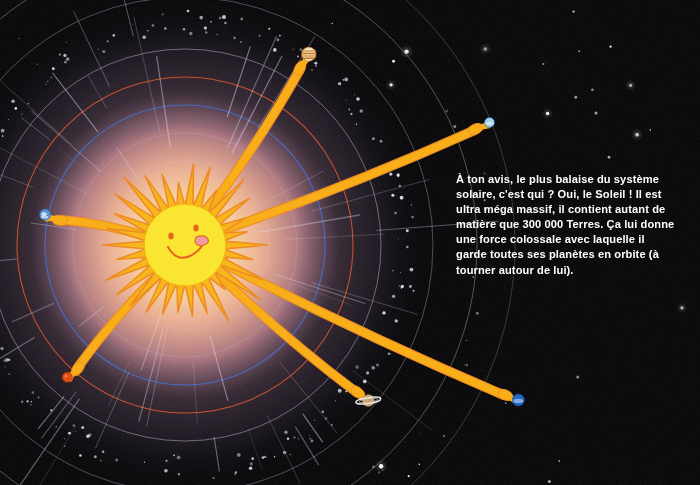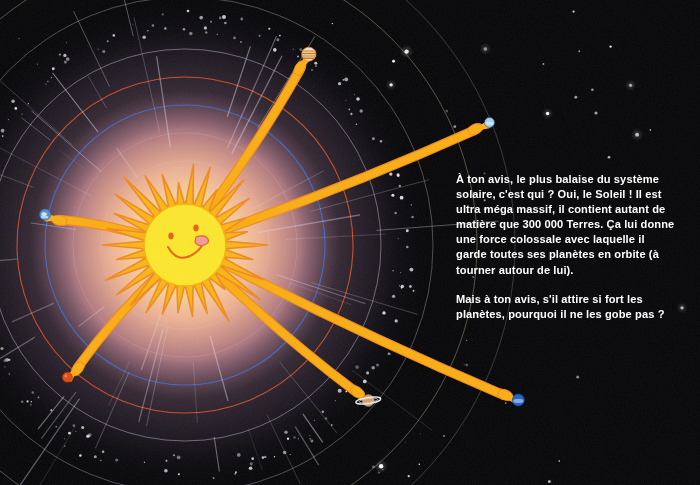--- a/index.html
+++ b/index.html
@@ -473,16 +473,15 @@
       <ellipse cx="196" cy="228" rx="2.7" ry="3.4" fill="#E8621B"></ellipse>
       <path d="M168 247 q10 18 27 6 q7 -5 9 -12" fill="none" stroke="#E8621B" stroke-width="2.1" stroke-linecap="round"></path>
       <path d="M196 237 q9 -3 12 2 q2 4 -4 6 q-6 2 -9 -3 z" fill="#F29AA0" stroke="#E8621B" stroke-width="1.2" stroke-linejoin="round"></path>
     </g>
 
     <rect x="0" y="0" width="700" height="485" filter="url(#grain)" opacity="0.55" fill="#777"></rect>
   </svg>
 
   <div id="text-panel">
     <p class="para">À ton avis, le plus balaise du système solaire, c'est qui ? Oui, le Soleil ! Il est ultra méga massif, il contient autant de matière que 300 000 Terres. Ça lui donne une force colossale avec laquelle il garde toutes ses planètes en orbite (à tourner autour de lui).</p>
-    <p class="para">Mais à ton avis, s'il attire si fort les planètes, pourquoi il ne les gobe pas ?</p>
   </div>
 
 </div>
 
 </body></html>

